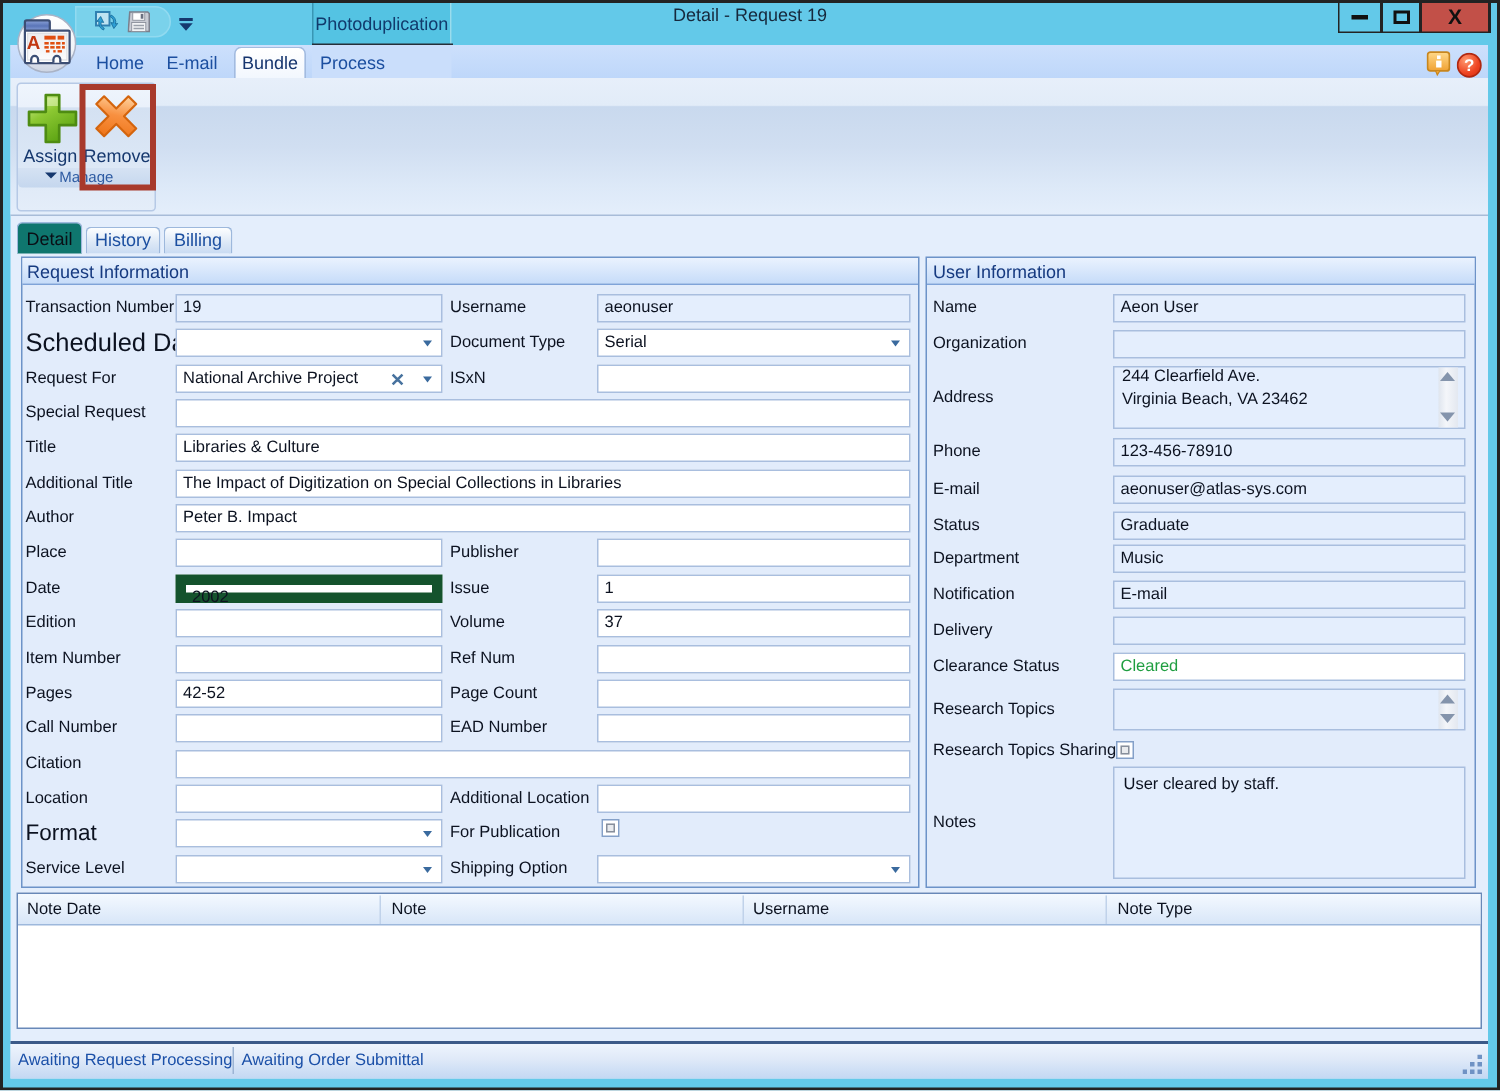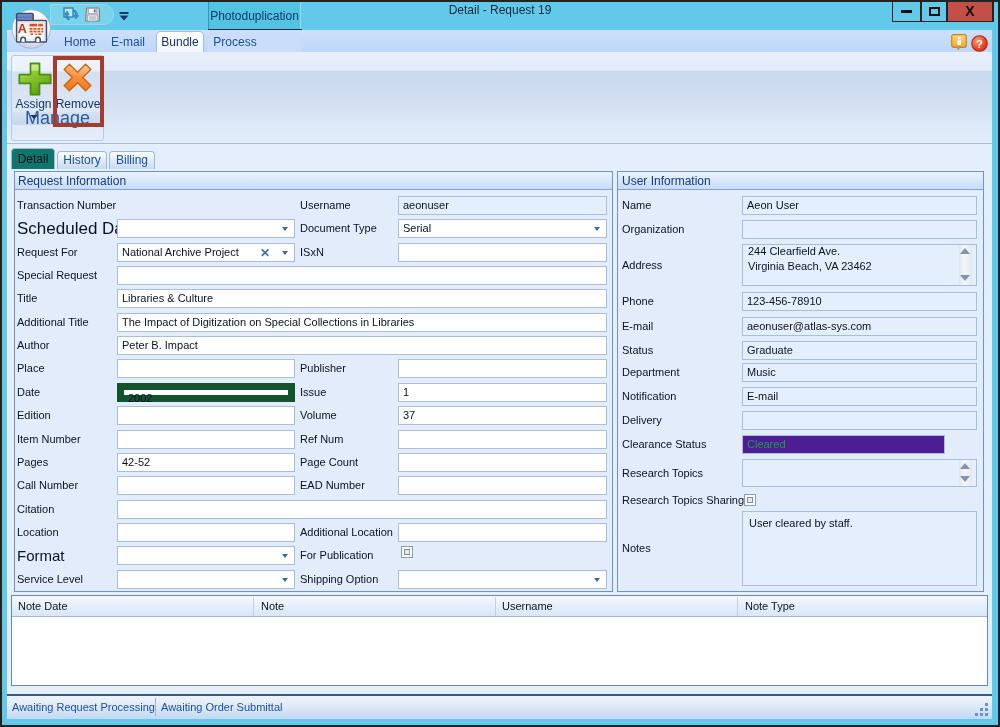--- a/index.html
+++ b/index.html
@@ -115,21 +115,21 @@
  </radialGradient>
       </defs>
  <circle cx="9" cy="9" r="8.2" fill="url(#gh)" stroke="#b02810" stroke-width="1.2"></circle>
  <text x="9" y="13.4" text-anchor="middle" font-family="Liberation Sans" font-size="12" font-weight="bold" fill="#ffffff">?</text>
 </svg>
 
  <div class="abs" style="left:7px;top:52px;width:985px;height:91px;background:linear-gradient(#e7effa 0%,#e2ecf8 20%,#c9d9ee 21%,#d0def1 50%,#dde9f8 80%,#e4eefb 100%)"></div>
  <div class="abs" style="left:7px;top:143px;width:985px;height:1px;background:#a8bcd8"></div>
 
  <div class="abs" style="left:11px;top:55px;width:93px;height:86px;background:linear-gradient(#eff5fd 0%,#eaf1fb 18%,#d4e1f2 19%,#dae6f5 55%,#e4edf9 100%);border:1px solid #b6c9e6;border-radius:3px"></div>
- <div class="abs" style="left:12px;top:112px;width:91px;height:13px;background:linear-gradient(#d5e2f3,#c5d7ee);border-radius:0 0 3px 3px;font-size:18px;color:#2e5ba2;text-align:center;line-height:13px">Manage</div>
+ <div class="abs" style="left:12px;top:112px;width:91px;height:13px;background:linear-gradient(#d5e2f3,#c5d7ee);border-radius:0 0 3px 3px;font-size:10px;color:#2e5ba2;text-align:center;line-height:13px">Manage</div>
 
 <svg width="38" height="38" viewBox="0 0 34 34" style="position:absolute;left:16px;top:60px">
  <defs>
         <linearGradient id="gp" x1="0" y1="0" x2="0.6" y2="1">
   <stop offset="0" stop-color="#d8f29e"></stop>
           <stop offset="0.45" stop-color="#8cc832"></stop>
           <stop offset="1" stop-color="#5da414"></stop>
  </linearGradient>
       </defs>
  <path d="M13 3 h8 v10 h10 v8 h-10 v10 h-8 v-10 h-10 v-8 h10 z" fill="url(#gp)" stroke="#4e8c12" stroke-width="1.6" stroke-linejoin="round"></path>
@@ -153,20 +153,23 @@
 
  <div class="abs" style="left:53px;top:56px;width:51px;height:71px;border:4px solid #a83a2c;z-index:10"></div>
 
  <div class="abs" style="left:11px;top:148px;width:44px;height:21px;background:#0f766e;border:1px solid #9db8dc;border-bottom:none;border-radius:4px 4px 0 0;z-index:5;font-size:12px;color:#0a0f16;text-align:center;line-height:20px">Detail</div>
  <div class="abs" style="left:57px;top:151px;width:50px;height:18px;background:linear-gradient(#fdfeff,#dbe7f6 60%,#c9dbf2);border:1px solid #9db8dc;border-bottom:none;border-radius:4px 4px 0 0;font-size:12px;color:#1c4fa0;text-align:center;line-height:17px">History</div>
  <div class="abs" style="left:109px;top:151px;width:46px;height:18px;background:linear-gradient(#fdfeff,#dbe7f6 60%,#c9dbf2);border:1px solid #9db8dc;border-bottom:none;border-radius:4px 4px 0 0;font-size:12px;color:#1c4fa0;text-align:center;line-height:17px">Billing</div>
 
  <div class="abs" style="left:14px;top:171px;width:599px;height:421px;background:#e2ecfb;border:1px solid #6d93c8"></div>
  <div class="abs" style="left:15px;top:172px;width:597px;height:18px;background:linear-gradient(#eaf2fe,#c6dcf9);border-bottom:1px solid #7fa3d8;font-size:12px;color:#163a80;line-height:19px;padding-left:3px">Request Information</div>
  <div style="position:absolute;left:17px;top:196px;height:19px;line-height:19px;font-size:11px;color:#0c1220;white-space:nowrap">Transaction Number</div>
+<div style="position:absolute;left:117px;top:196px;width:178px;height:19px;background:#e4eefd;border:1px solid #a9bede;box-sizing:border-box">
+      <div style="position:absolute;left:4px;top:0;right:14px;height:17px;line-height:17px;font-size:11px;color:#0c1220;white-space:nowrap;overflow:hidden">19</div>
+    </div>
 <div style="position:absolute;left:300px;top:196px;height:19px;line-height:19px;font-size:11px;color:#0c1220;white-space:nowrap">Username</div>
 <div style="position:absolute;left:398px;top:196px;width:209px;height:19px;background:#e4eefd;border:1px solid #a9bede;box-sizing:border-box">
       <div style="position:absolute;left:4px;top:0;right:14px;height:17px;line-height:17px;font-size:11px;color:#0c1220;white-space:nowrap;overflow:hidden">aeonuser</div>
     </div>
 <div style="position:absolute;left:17px;top:219px;height:19px;line-height:19px;font-size:17px;color:#0c1220;white-space:nowrap">Scheduled Date</div>
 <div style="position:absolute;left:117px;top:219px;width:178px;height:19px;background:#ffffff;border:1px solid #a9bede;box-sizing:border-box">
       <div style="position:absolute;right:6px;top:7px;width:0;height:0;border-left:3.5px solid transparent;border-right:3.5px solid transparent;border-top:4px solid #3a6a9e"></div>
     </div>
 <div style="position:absolute;left:300px;top:219px;height:19px;line-height:19px;font-size:11px;color:#0c1220;white-space:nowrap">Document Type</div>
 <div style="position:absolute;left:398px;top:219px;width:209px;height:19px;background:#ffffff;border:1px solid #a9bede;box-sizing:border-box">
@@ -280,21 +283,21 @@
 <div style="position:absolute;left:742px;top:363px;width:235px;height:19px;background:#e4eefd;border:1px solid #a9bede;box-sizing:border-box">
       <div style="position:absolute;left:4px;top:0;right:14px;height:17px;line-height:17px;font-size:11px;color:#0c1220;white-space:nowrap;overflow:hidden">Music</div>
     </div>
 <div style="position:absolute;left:622px;top:387px;height:19px;line-height:19px;font-size:11px;color:#0c1220;white-space:nowrap">Notification</div>
 <div style="position:absolute;left:742px;top:387px;width:235px;height:19px;background:#e4eefd;border:1px solid #a9bede;box-sizing:border-box">
       <div style="position:absolute;left:4px;top:0;right:14px;height:17px;line-height:17px;font-size:11px;color:#0c1220;white-space:nowrap;overflow:hidden">E-mail</div>
     </div>
 <div style="position:absolute;left:622px;top:411px;height:19px;line-height:19px;font-size:11px;color:#0c1220;white-space:nowrap">Delivery</div>
 <div style="position:absolute;left:742px;top:411px;width:235px;height:19px;background:#e4eefd;border:1px solid #a9bede;box-sizing:border-box"></div>
 <div style="position:absolute;left:622px;top:435px;height:19px;line-height:19px;font-size:11px;color:#0c1220;white-space:nowrap">Clearance Status</div>
-<div style="position:absolute;left:742px;top:435px;width:203px;height:19px;background:#4c1d95;border:1px solid #a9bede;box-sizing:border-box">
+<div style="position:absolute;left:742px;top:435px;width:235px;height:19px;background:#ffffff;border:1px solid #a9bede;box-sizing:border-box">
       <div style="position:absolute;left:4px;top:0;right:14px;height:17px;line-height:17px;font-size:11px;color:#1f9e40;white-space:nowrap;overflow:hidden">Cleared</div>
     </div>
 <div style="position:absolute;left:622px;top:459px;height:28px;line-height:28px;font-size:11px;color:#0c1220;white-space:nowrap">Research Topics</div>
 <div style="position:absolute;left:742px;top:459px;width:235px;height:28px;background:#e4eefd;border:1px solid #a9bede;box-sizing:border-box"></div>
 <div style="position:absolute;left:959px;top:460px;width:13px;height:26px;background:linear-gradient(90deg,#dfe5ee,#f4f6fa 40%,#e3e8f0)"></div>
 <div style="position:absolute;left:960px;top:463px;width:0;height:0;border-left:5px solid transparent;border-right:5px solid transparent;border-bottom:6px solid #8494ac"></div>
 <div style="position:absolute;left:960px;top:476px;width:0;height:0;border-left:5px solid transparent;border-right:5px solid transparent;border-top:6px solid #8494ac"></div>
 <div style="position:absolute;left:622px;top:494px;height:13px;line-height:13px;font-size:11px;color:#0c1220;white-space:nowrap">Research Topics Sharing</div>
 <div style="position:absolute;left:744px;top:494px;width:12px;height:12px;background:#ffffff;border:1px solid #84a0c8;box-sizing:border-box">
       <div style="position:absolute;left:2px;top:2px;width:6px;height:6px;background:#e9ebee;border:1px solid #878f9c"></div>

